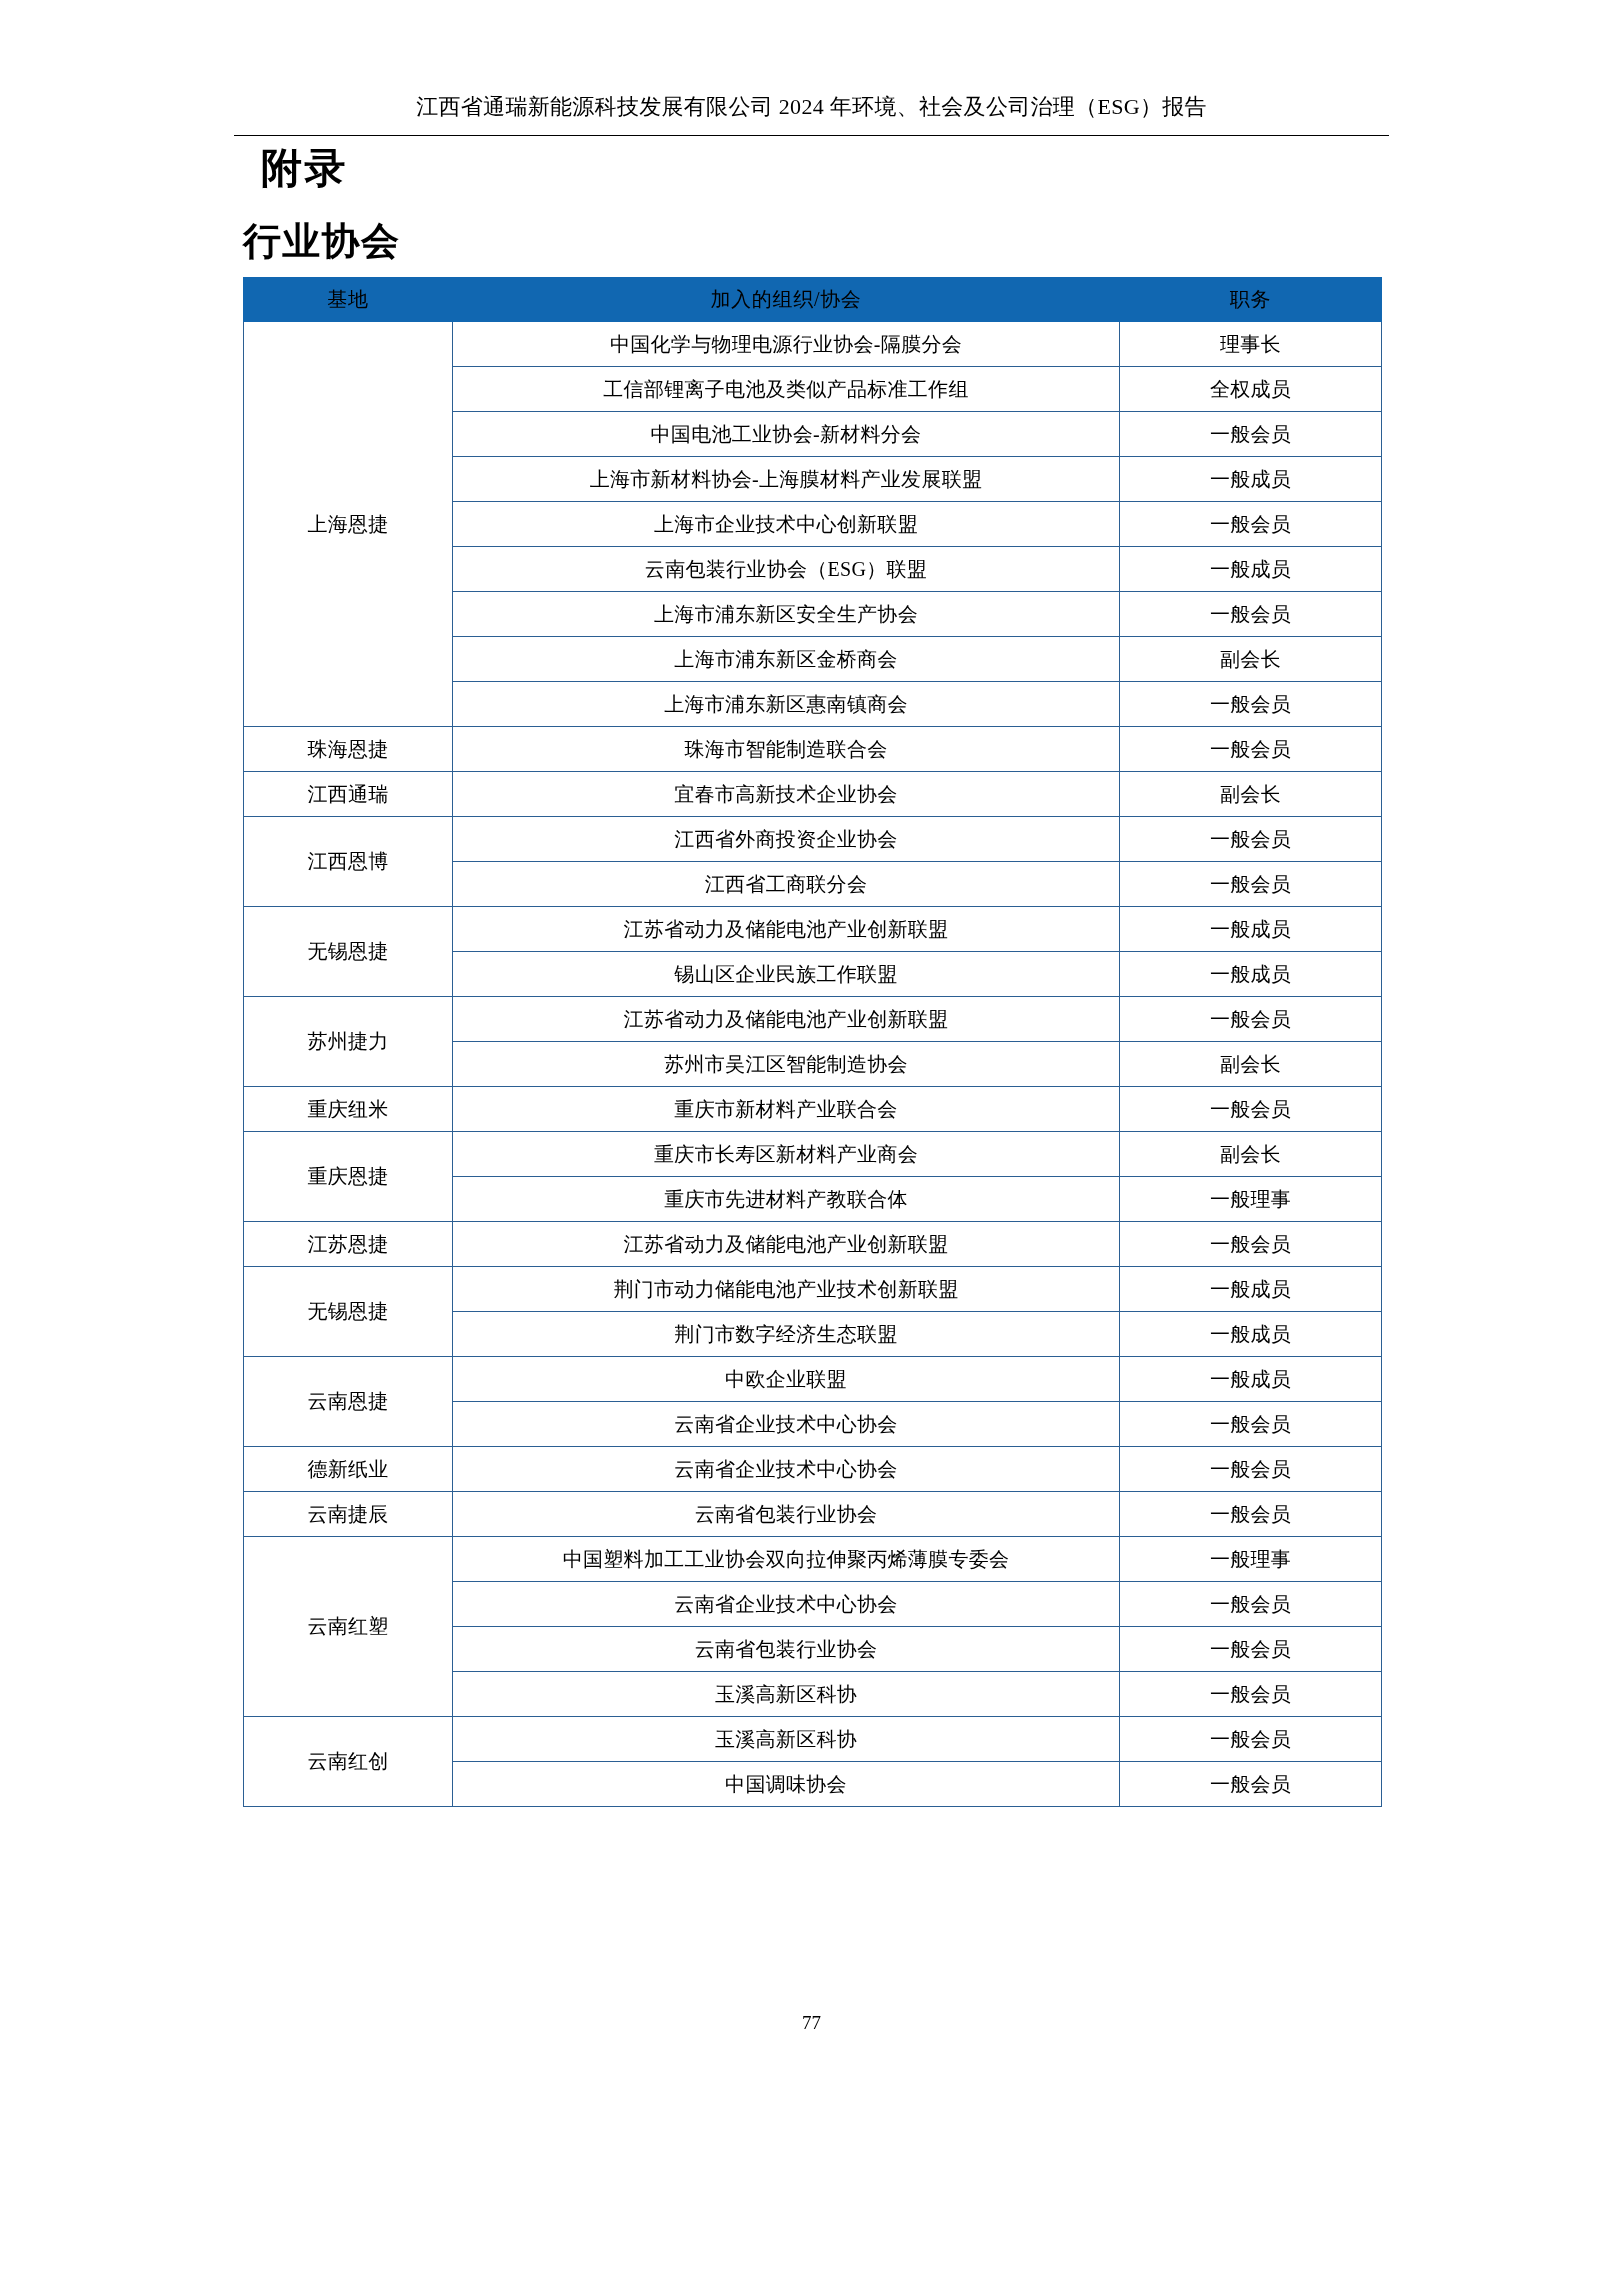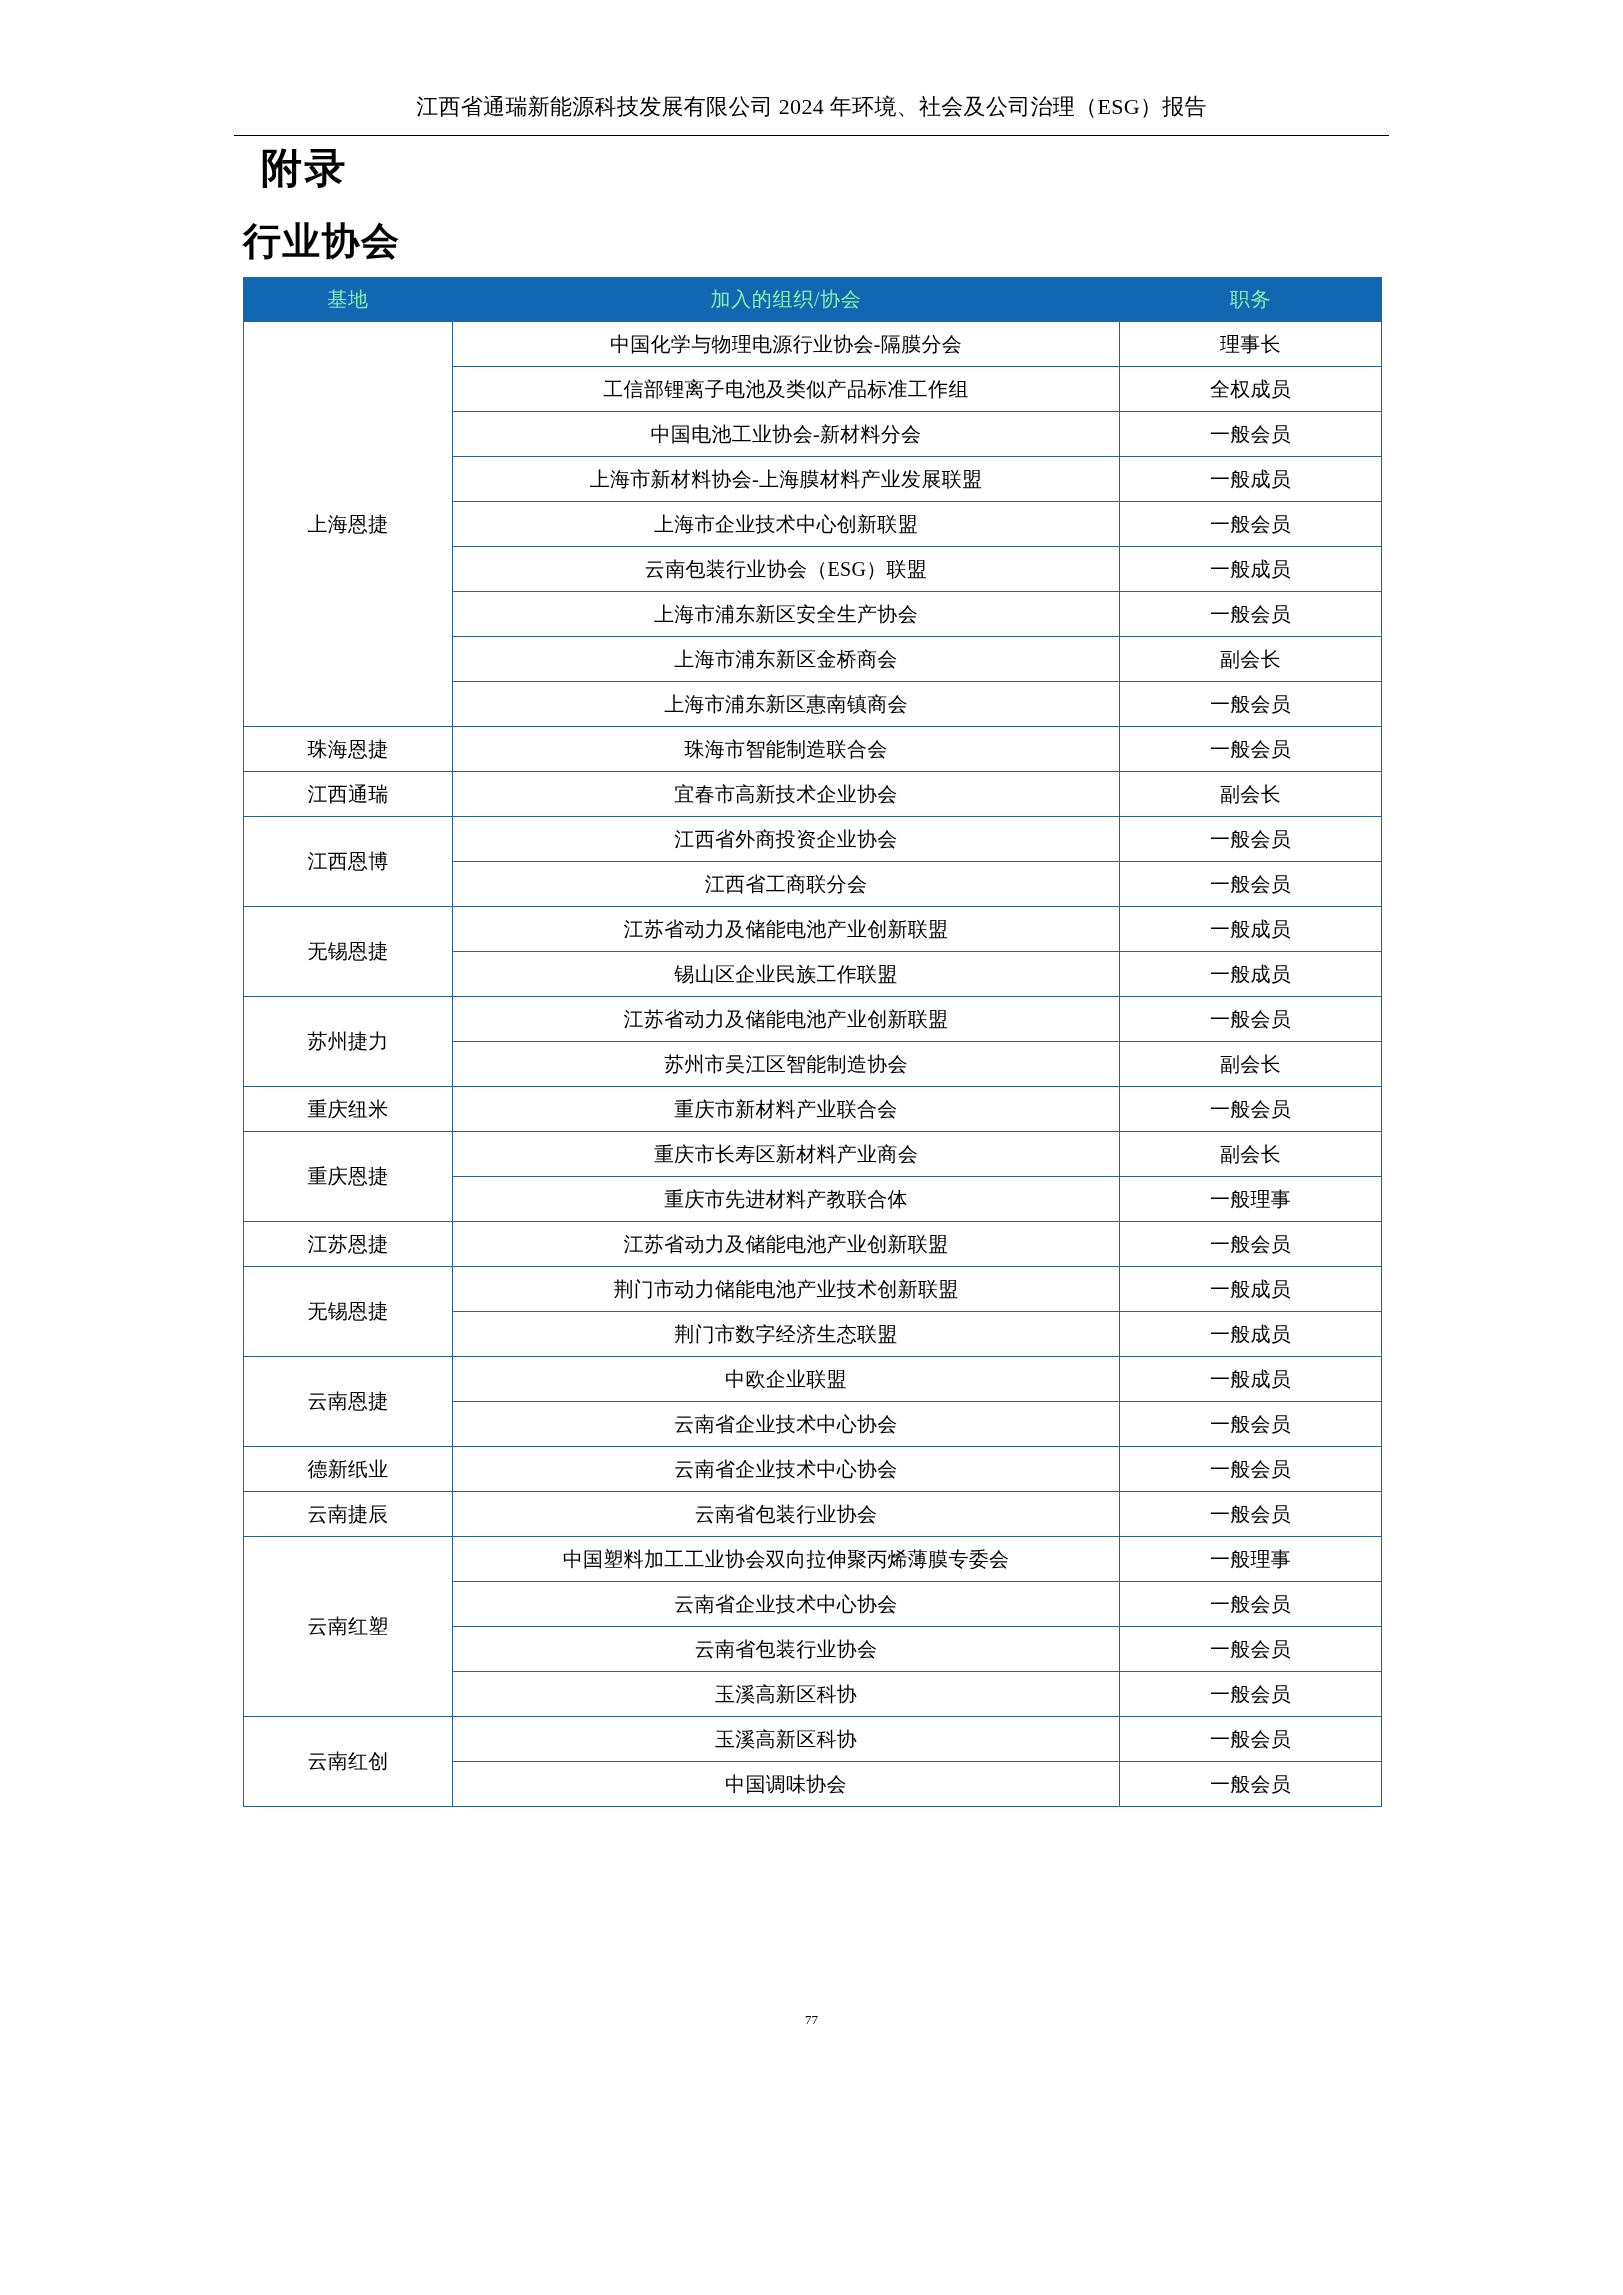--- a/index.html
+++ b/index.html
@@ -61,21 +61,21 @@
     left: 243px;
     width: 1139px;
     border-collapse: collapse;
     table-layout: fixed;
   }
   table.assoc col.c1 { width: 209px; }
   table.assoc col.c2 { width: 667px; }
   table.assoc col.c3 { width: 262px; }
   table.assoc th {
     background: #1167b1;
-    color: #86efac;
+    color: #000000;
     font-weight: normal;
     font-size: 20px;
     height: 41px;
     border: 0.7px solid #1167b1;
     text-align: center;
     letter-spacing: 0.7px;
   }
   table.assoc td {
     border: 0.7px solid #2b5f93;
     height: 44px;
@@ -88,21 +88,21 @@
   td.base {
     letter-spacing: 1.3px;
     margin-top: 36px;
   }
   .page-number {
     position: absolute;
     top: 2012px;
     left: 0;
     width: 1623px;
     text-align: center;
-    font-size: 13px;
+    font-size: 19px;
   }
 </style>
 </head>
 <body>
 
 <div class="page">
 
   <div class="header">江西省通瑞新能源科技发展有限公司 2024 年环境、社会及公司治理（ESG）报告</div>
   <div class="header-rule"></div>
 

